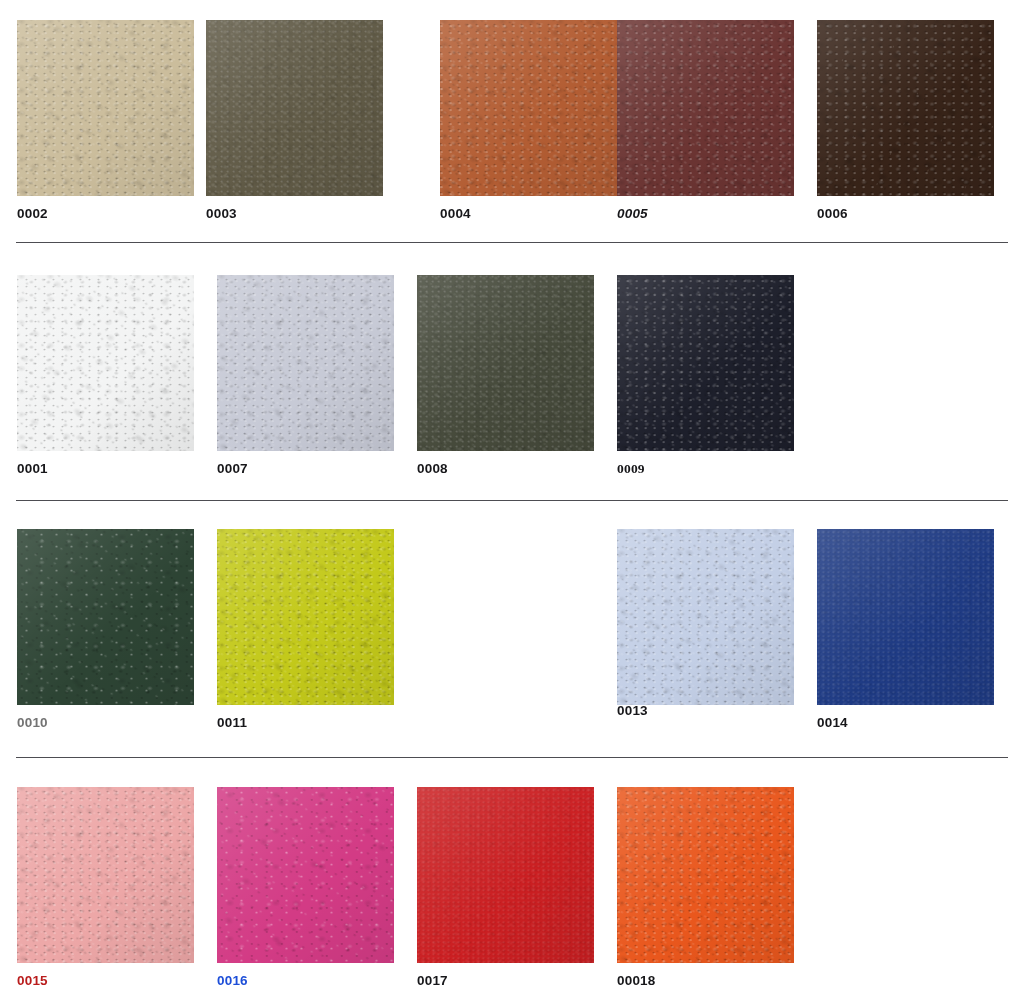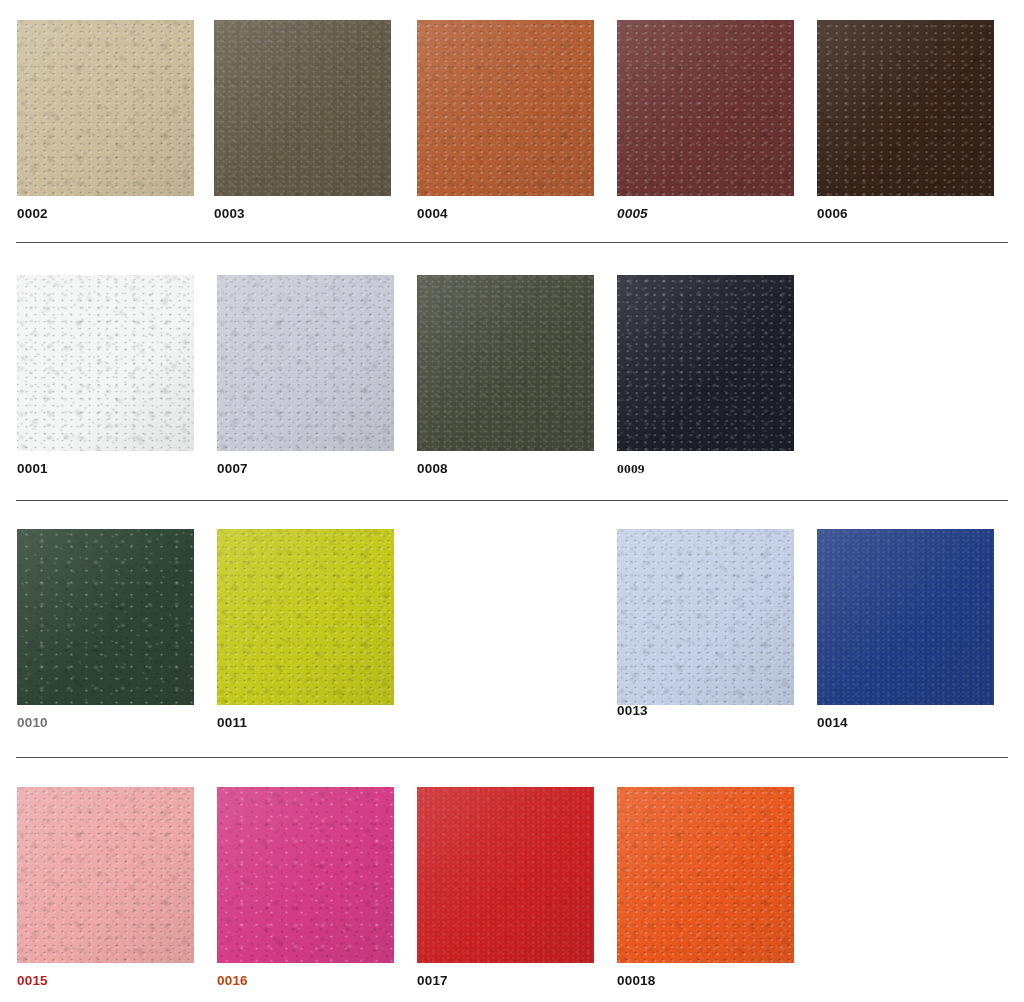--- a/index.html
+++ b/index.html
@@ -170,29 +170,29 @@
     <div class="swatch-row" style="top: 20px;">
       <div class="row-track">
         <div class="swatch-cell" style="left: 17px;">
           <div class="swatch-tile grain-medium" style="width: 177px; height: 176px; background-color: rgb(203, 189, 156);">
             <div class="grain"></div>
             <div class="grain2"></div>
             <div class="sheen"></div>
           </div>
           <div class="swatch-label" style="top: 186px; color: rgb(23, 23, 26);">0002</div>
         </div>
-        <div class="swatch-cell" style="left: 214px;">
+        <div class="swatch-cell" style="left: 206px;">
           <div class="swatch-tile grain-fine" style="width: 177px; height: 176px; background-color: rgb(96, 90, 70);">
             <div class="grain"></div>
             <div class="grain2"></div>
             <div class="sheen"></div>
           </div>
           <div class="swatch-label" style="top: 186px; color: rgb(23, 23, 26);">0003</div>
         </div>
-        <div class="swatch-cell" style="left: 417px;">
+        <div class="swatch-cell" style="left: 440px;">
           <div class="swatch-tile grain-medium" style="width: 177px; height: 176px; background-color: rgb(179, 93, 51);">
             <div class="grain"></div>
             <div class="grain2"></div>
             <div class="sheen"></div>
           </div>
           <div class="swatch-label" style="top: 186px; color: rgb(23, 23, 26);">0004</div>
         </div>
         <div class="swatch-cell" style="left: 617px;">
           <div class="swatch-tile grain-medium" style="width: 177px; height: 176px; background-color: rgb(107, 52, 50);">
             <div class="grain"></div>
@@ -292,21 +292,21 @@
             <div class="sheen"></div>
           </div>
           <div class="swatch-label" style="top: 186px; color: #b91c1c;">0015</div>
         </div>
         <div class="swatch-cell" style="left: 217px;">
           <div class="swatch-tile grain-coarse" style="width: 177px; height: 176px; background-color: rgb(211, 59, 133);">
             <div class="grain"></div>
             <div class="grain2"></div>
             <div class="sheen"></div>
           </div>
-          <div class="swatch-label" style="top: 186px; color: #c2410c;">0016</div>
+          <div class="swatch-label" style="top: 186px; color: #1d4ed8;">0016</div>
         </div>
         <div class="swatch-cell" style="left: 417px;">
           <div class="swatch-tile grain-smooth" style="width: 177px; height: 176px; background-color: rgb(203, 31, 34);">
             <div class="grain"></div>
             <div class="grain2"></div>
             <div class="sheen"></div>
           </div>
           <div class="swatch-label" style="top: 186px; color: rgb(23, 23, 26);">0017</div>
         </div>
         <div class="swatch-cell" style="left: 617px;">

